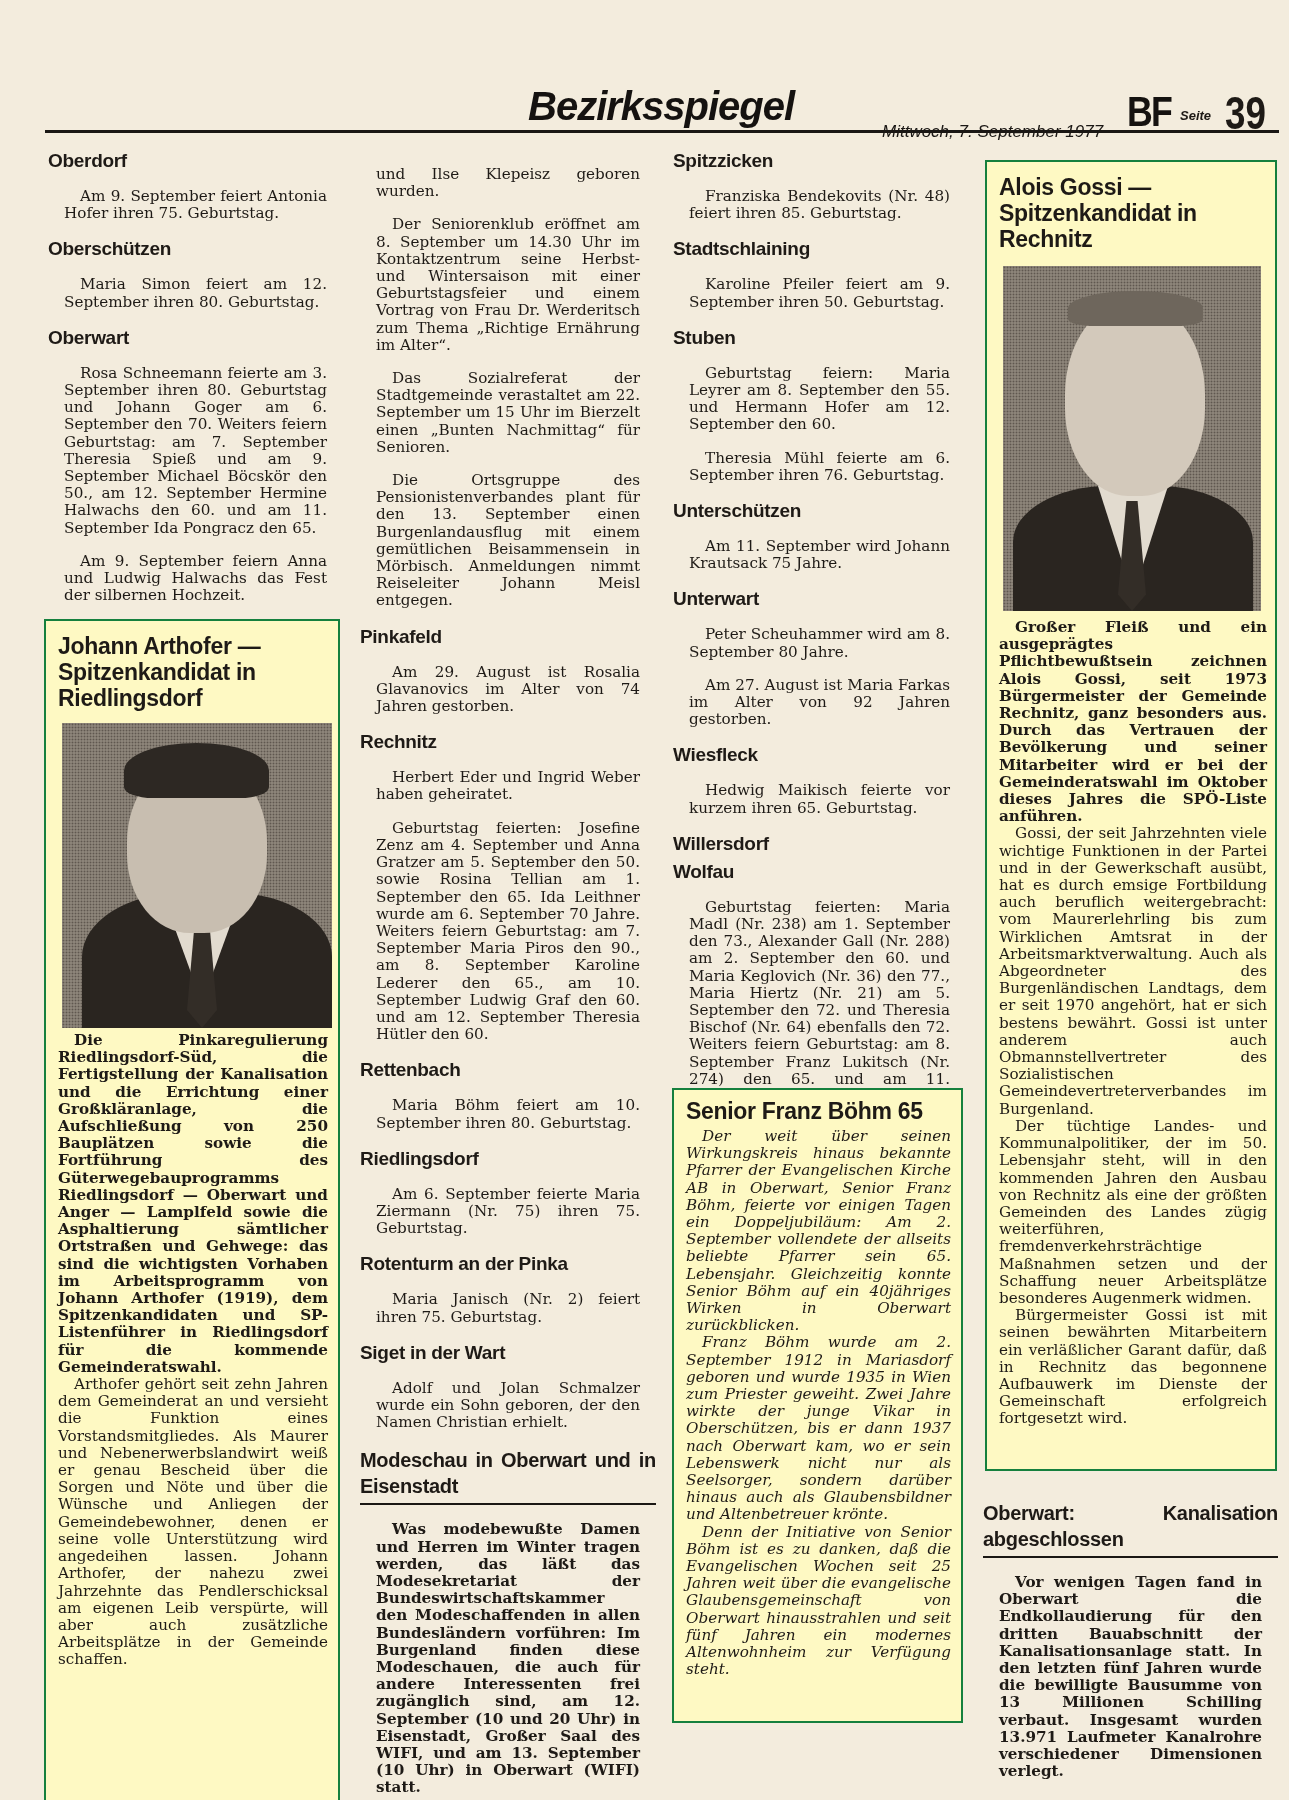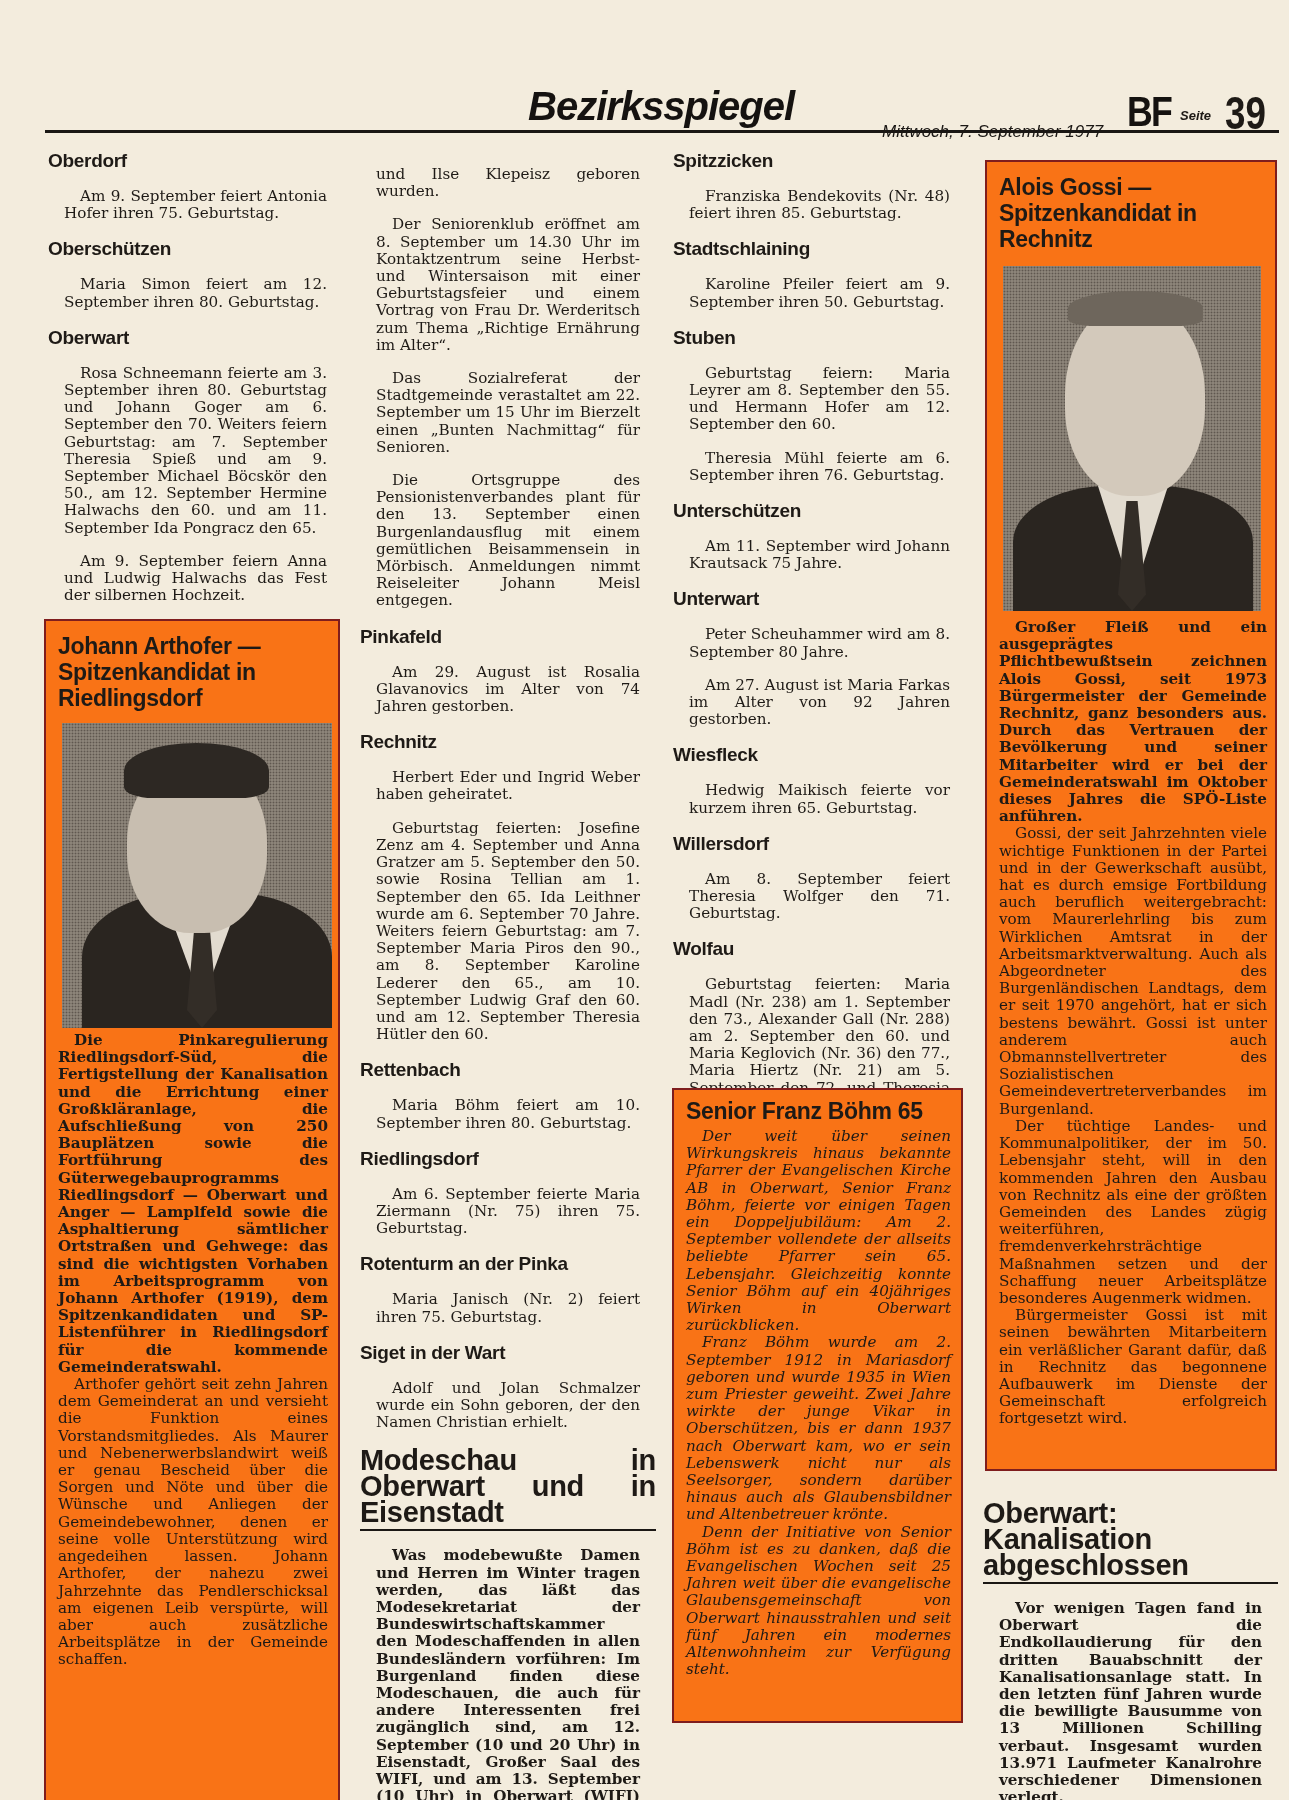--- a/index.html
+++ b/index.html
@@ -9,35 +9,35 @@
   .hdr-bf { position:absolute; left:1127px; top:88px; font-family:"Liberation Sans", sans-serif; font-weight:bold; font-size:42px; letter-spacing:-2px; color:#151210; transform:scaleX(0.85); transform-origin:left; }
   .hdr-seite { position:absolute; left:1180px; top:108px; font-family:"Liberation Sans", sans-serif; font-weight:bold; font-style:italic; font-size:13px; }
   .hdr-page { position:absolute; left:1225px; top:86px; font-family:"Liberation Sans", sans-serif; font-weight:bold; font-size:46px; transform:scaleX(0.8); transform-origin:left; }
   .hdr-rule { position:absolute; left:45px; right:10px; top:130px; height:3px; background:#1a1714; }
 
   .col { position:absolute; font-size:15.2px; line-height:17.2px; text-align:justify; }
   .col p { margin:16px; text-indent:16px; }
   .col h3 { margin:6px 0 2px 0; font-family:"Liberation Sans", sans-serif; font-weight:bold; font-size:19px; line-height:22px; letter-spacing:-0.3px; }
   .col p.noind { text-indent:0; }
 
-  .box { position:absolute; border:2px solid #7f1d1d; background:#f97316; }
+  .box { position:absolute; border:2px solid #15803d; background:#fef9c3; }
   .box h2 { margin:0; font-family:"Liberation Sans", sans-serif; font-weight:bold; font-size:23px; line-height:26px; letter-spacing:-0.3px; }
   .box p { margin:0; text-indent:16px; text-align:justify; font-size:15.2px; line-height:17.2px; }
   .bold p, p.bold { font-weight:bold; }
   .ital p { font-style:italic; }
 
   .photo { position:relative; background:#8c8479; overflow:hidden; }
   .photo::before { content:""; position:absolute; inset:0; background-image:radial-gradient(#3a332c 0.8px, transparent 1.1px); background-size:3px 3px; opacity:0.55; }
   .photo .face { position:absolute; border-radius:48% 48% 45% 45%; background:#c8beb0; }
   .photo .hair { position:absolute; border-radius:50% 50% 20% 20%; background:#2d2823; }
   .photo .suit { position:absolute; background:#2a2520; border-radius:40% 40% 0 0; }
   .photo .shirt { position:absolute; background:#e2dbcf; clip-path:polygon(0 0,100% 0,50% 100%); }
   .photo .tie { position:absolute; background:#332d27; clip-path:polygon(30% 0,70% 0,100% 85%,50% 100%,0 85%); }
 
-  .headline { font-family:"Liberation Sans", sans-serif; font-weight:bold; font-size:29px; line-height:26px; letter-spacing:-0.3px; }
+  .headline { font-family:"Liberation Sans", sans-serif; font-weight:bold; font-size:20px; line-height:26px; letter-spacing:-0.3px; }
   .headline-rule { height:2px; background:#1a1714; margin:4px 0 8px 0; }
 </style>
 </head>
 <body>
 
 <div>
   <div class="hdr-title">Bezirksspiegel</div>
   <div class="hdr-date">Mittwoch, 7. September 1977</div>
   <div class="hdr-bf">BF</div>
   <div class="hdr-seite">Seite</div>
@@ -137,21 +137,20 @@
     <h3>Unterwart</h3>
     <p>Peter Scheuhammer wird am 8. September 80 Jahre.</p>
     <p>Am 27. August ist Maria Farkas im Alter von 92 Jahren gestorben.</p>
   </section>
   <section>
     <h3>Wiesfleck</h3>
     <p>Hedwig Maikisch feierte vor kurzem ihren 65. Geburtstag.</p>
   </section>
   <section>
     <h3>Willersdorf</h3>
-    <p>Am 8. September feiert Theresia Wolfger den 71. Geburtstag.</p>
   </section>
   <section>
     <h3>Wolfau</h3>
     <p>Geburtstag feierten: Maria Madl (Nr. 238) am 1. September den 73., Alexander Gall (Nr. 288) am 2. September den 60. und Maria Keglovich (Nr. 36) den 77., Maria Hiertz (Nr. 21) am 5. September den 72. und Theresia Bischof (Nr. 64) ebenfalls den 72. Weiters feiern Geburtstag: am 8. September Franz Lukitsch (Nr. 274) den 65. und am 11. September Josef Putz (Nr. 308) den 77.</p>
   </section>
 </div>
 
 <div class="box ital" style="left:672px; top:1088px; width:291px; height:635px; padding:8px 10px 0 12px; box-sizing:border-box;">
   <h2 style="font-style:normal; margin-bottom:4px;">Senior Franz Böhm 65</h2>
   <p>Der weit über seinen Wirkungskreis hinaus bekannte Pfarrer der Evangelischen Kirche AB in Oberwart, Senior Franz Böhm, feierte vor einigen Tagen ein Doppeljubiläum: Am 2. September vollendete der allseits beliebte Pfarrer sein 65. Lebensjahr. Gleichzeitig konnte Senior Böhm auf ein 40jähriges Wirken in Oberwart zurückblicken.</p>

